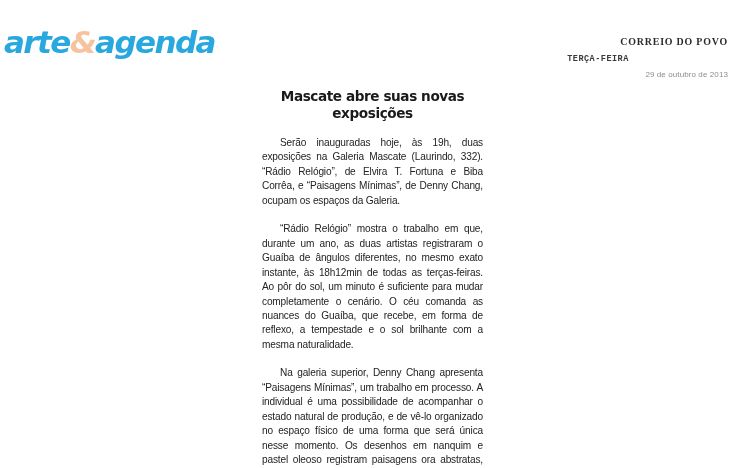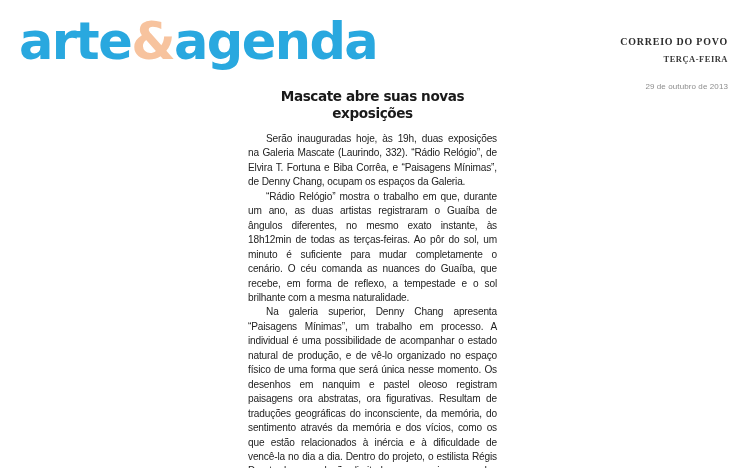--- a/index.html
+++ b/index.html
@@ -20,29 +20,30 @@
   
   .page {
     position: absolute;
     inset: 0;
     background: #ffffff;
   }
 
   
   .masthead {
     position: absolute;
-    left: 19px;
+    left: 4px;
     top: 18px;
     font-family: "DejaVu Sans", sans-serif;
     font-weight: 700;
-    font-size: 51px;
+    font-size: 31px;
     line-height: 48px;
     letter-spacing: -1.6px;
     white-space: nowrap;
     color: #29a8df;
+    font-style: italic;
   }
   .masthead .amp {
     color: #f7c39e;
     font-weight: 700;
   }
 
   
   .nameplate {
     position: absolute;
     right: 8px;
@@ -55,29 +56,30 @@
     font-weight: 700;
     font-size: 11px;
     line-height: 13px;
     letter-spacing: 0.9px;
     color: #2b2b2b;
     transform: scaleX(0.9);
     transform-origin: right center;
   }
   .nameplate .weekday {
     margin-top: 6px;
-    font-family: Liberation Serif, serif;
+    font-family: Liberation Mono, monospace;
     font-weight: 700;
     font-size: 8.5px;
     line-height: 10px;
     letter-spacing: 0.5px;
     color: #3a3a3a;
+    text-align: center;
   }
   .nameplate .date {
-    margin-top: 18px;
+    margin-top: 6px;
     font-family: "Liberation Sans", sans-serif;
     font-weight: 400;
     font-size: 8px;
     line-height: 10px;
     letter-spacing: 0.1px;
     color: #8d8d8d;
   }
 
   
   .article {
@@ -102,21 +104,21 @@
     font-family: "Liberation Sans", sans-serif;
     font-size: 10.1px;
     line-height: 14.45px;
     color: #232323;
     text-align: justify;
     text-justify: inter-word;
     letter-spacing: -0.15px;
     word-spacing: 0.1px;
   }
   .body-copy p {
-    margin: 0;
+    margin: 14px;
     text-indent: 18px;
     hyphens: manual;
   }
 </style>
 </head>
 <body>
 
 <div class="page">
 
   <div class="masthead"><span>arte</span><span class="amp">&amp;</span><span>agenda</span></div>

